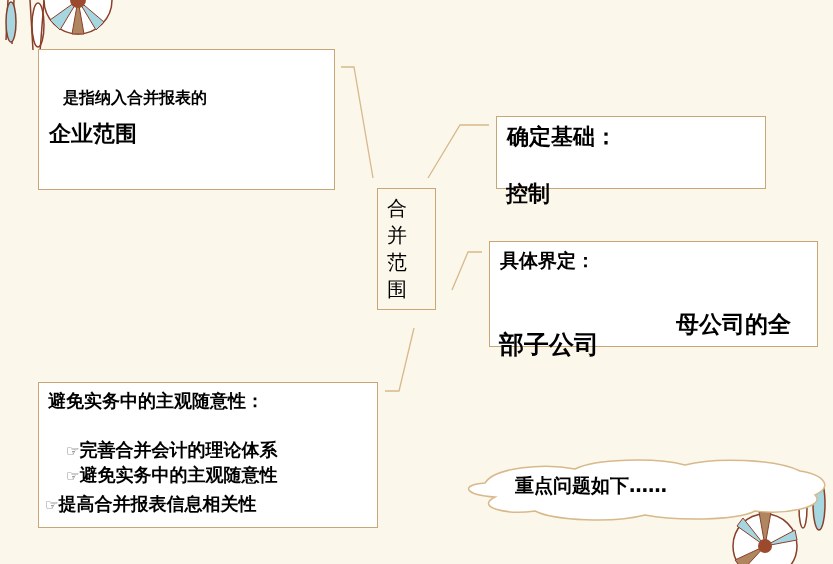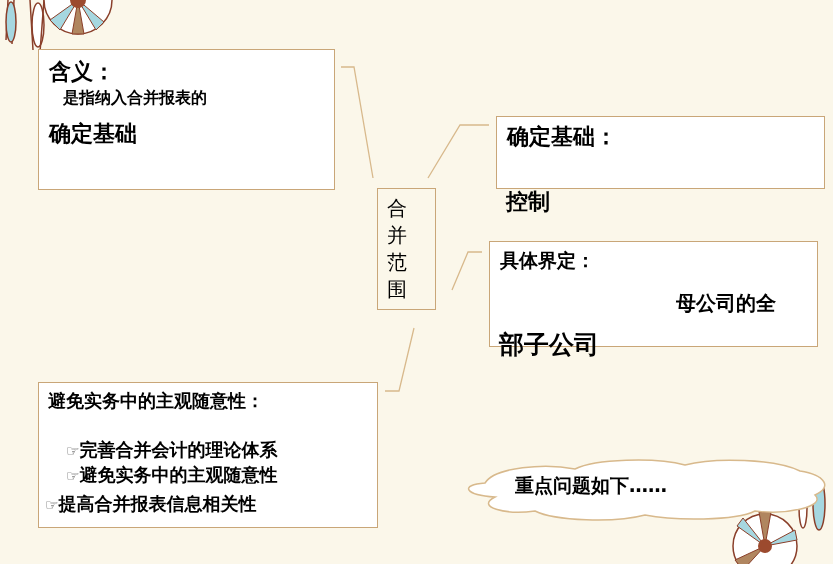--- a/index.html
+++ b/index.html
@@ -42,40 +42,39 @@
 <svg class="lines" width="833" height="564">
   <g stroke="#d8b98c" stroke-width="1.3" fill="none">
     <polyline points="341,67 354,67 373,178"></polyline>
     <polyline points="428,178 460,125 489,125"></polyline>
     <polyline points="452,290 468,252 482,252"></polyline>
     <polyline points="414,328 399,391 385,391"></polyline>
   </g>
 </svg>
 
 <div class="box" style="left:38px;top:49px;width:297px;height:141px;">
-  <div class="t" style="left:10px;top:8px;font-size:22px;">含义：</div>
   <div class="t" style="left:24px;top:38px;font-size:16px;">是指纳入合并报表的</div>
-  <div class="t" style="left:10px;top:70px;font-size:22px;">确定基础</div>
+  <div class="t" style="left:10px;top:70px;font-size:22px;">企业范围</div>
 </div>
 
 <div class="box" style="left:377px;top:188px;width:59px;height:122px;background:#fbf7ea;">
   <div style="position:absolute;left:9px;top:6px;font-size:20px;">合</div>
   <div style="position:absolute;left:9px;top:33px;font-size:20px;">并</div>
   <div style="position:absolute;left:9px;top:60px;font-size:20px;">范</div>
   <div style="position:absolute;left:9px;top:87px;font-size:20px;">围</div>
 </div>
 
-<div class="box" style="left:496px;top:116px;width:329px;height:73px;">
+<div class="box" style="left:496px;top:116px;width:270px;height:73px;">
   <div class="t" style="left:10px;top:6px;font-size:22px;">确定基础：</div>
 </div>
-<div class="t" style="left:506px;top:188px;font-size:22px;">控制</div>
+<div class="t" style="left:506px;top:180px;font-size:22px;">控制</div>
 
 <div class="box" style="left:489px;top:241px;width:329px;height:106px;">
   <div class="t" style="left:10px;top:6px;font-size:19px;">具体界定：</div>
-  <div class="t" style="left:186px;top:48px;font-size:20px;">母公司的全</div>
+  <div class="t" style="left:186px;top:68px;font-size:23px;">母公司的全</div>
 </div>
 <div class="t" style="left:499px;top:329px;font-size:25px;">部子公司</div>
 
 <div class="box" style="left:38px;top:382px;width:340px;height:146px;">
   <div class="t" style="left:9px;top:6px;font-size:18px;">避免实务中的主观随意性：</div>
   <div style="position:absolute;left:6px;top:55px;">
     <div style="font-size:18px;font-weight:bold;line-height:24px;white-space:pre;margin-left:21px;"><span style="font-weight:normal;color:#444;font-size:15px;">☞</span><span>完善合并会计的理论体系</span></div>
     <div style="font-size:18px;font-weight:bold;line-height:24px;white-space:pre;text-align:right;"><span style="font-weight:normal;color:#444;font-size:15px;">☞</span><span>避免实务中的主观随意性</span></div>
     <div style="font-size:18px;font-weight:bold;line-height:32px;white-space:pre;"><span style="font-weight:normal;color:#444;font-size:15px;">☞</span><span>提高合并报表信息相关性</span></div>
   </div>

